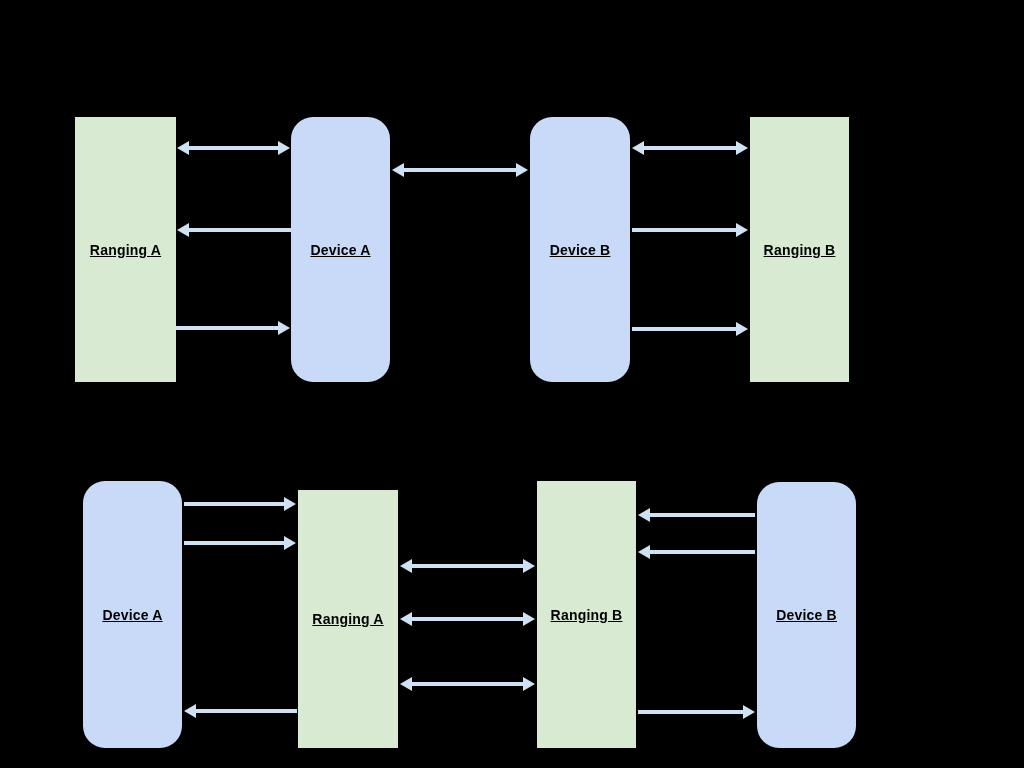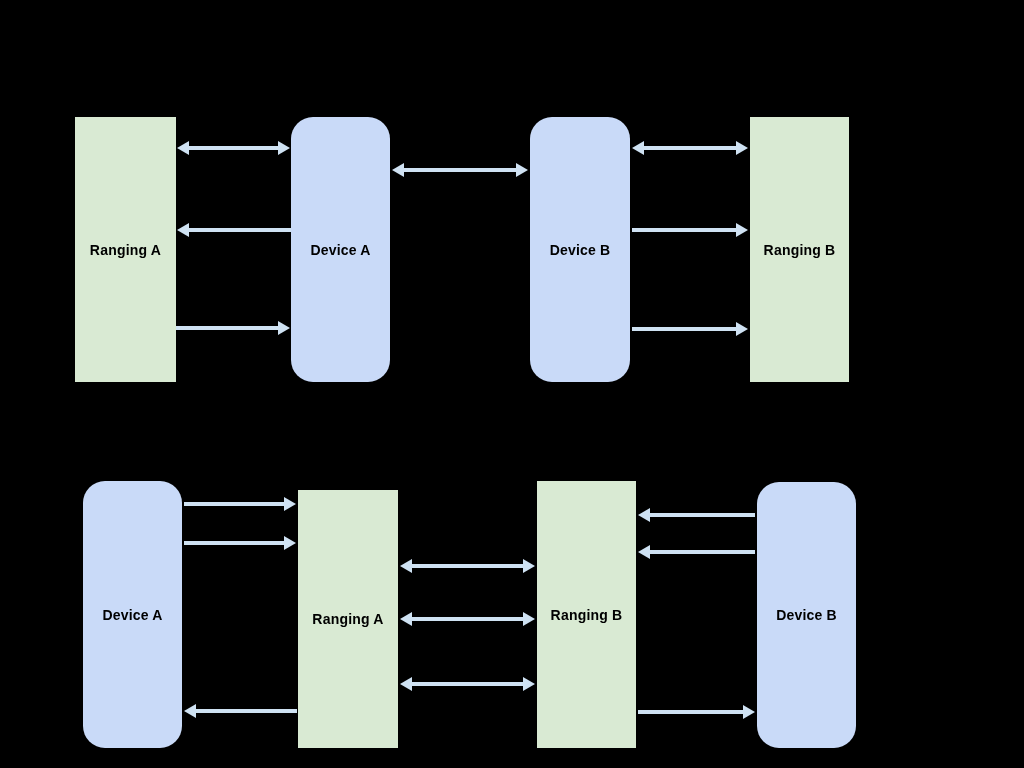--- a/index.html
+++ b/index.html
@@ -10,21 +10,21 @@
     font-family:"Liberation Sans",sans-serif;
   }
   .group{position:absolute;inset:0;}
   .box{
     position:absolute;display:flex;align-items:center;justify-content:center;
     box-sizing:border-box;
   }
   .box.rounded{border-radius:22px;}
   .box-label{
     font-weight:700;font-size:14px;line-height:1;color:var(--text,#000);
-    letter-spacing:.2px;white-space:nowrap;
+    letter-spacing:.2px;white-space:nowrap;text-decoration:underline;
   }
   .arrow{position:absolute;height:16px;}
   .shaft{position:absolute;top:6px;height:4px;background:var(--arrow,#cfe2f3);}
   .head{
     position:absolute;top:1px;width:0;height:0;
     border-top:7px solid transparent;border-bottom:7px solid transparent;
   }
   .head-right{right:0;border-left:12px solid var(--arrow,#cfe2f3);}
   .head-left{left:0;border-right:12px solid var(--arrow,#cfe2f3);}
 </style>

